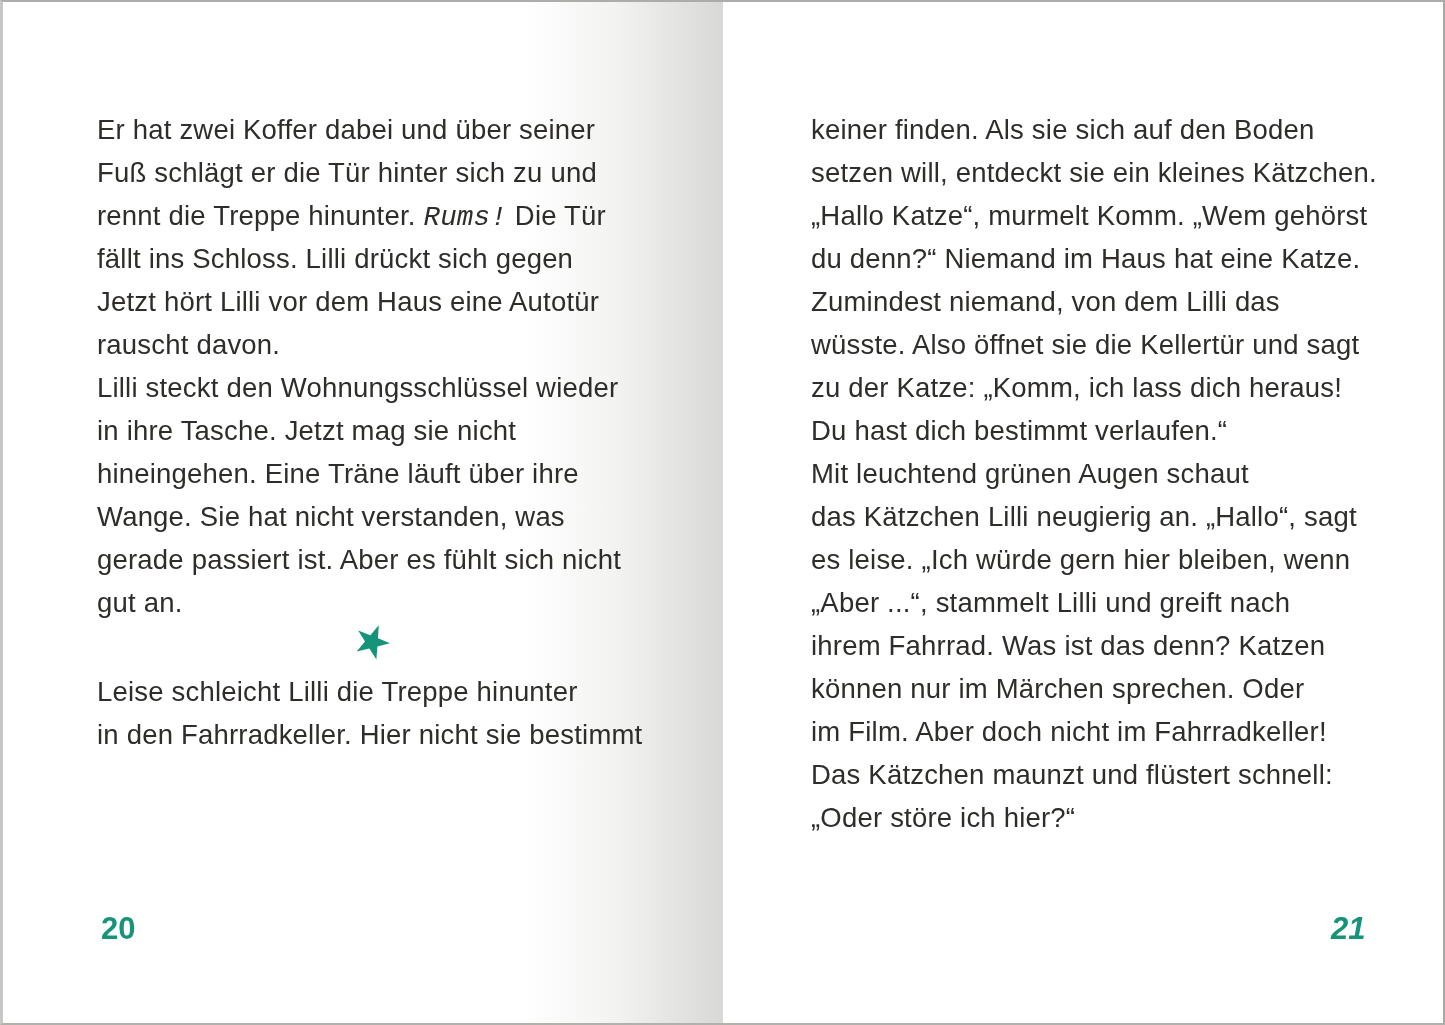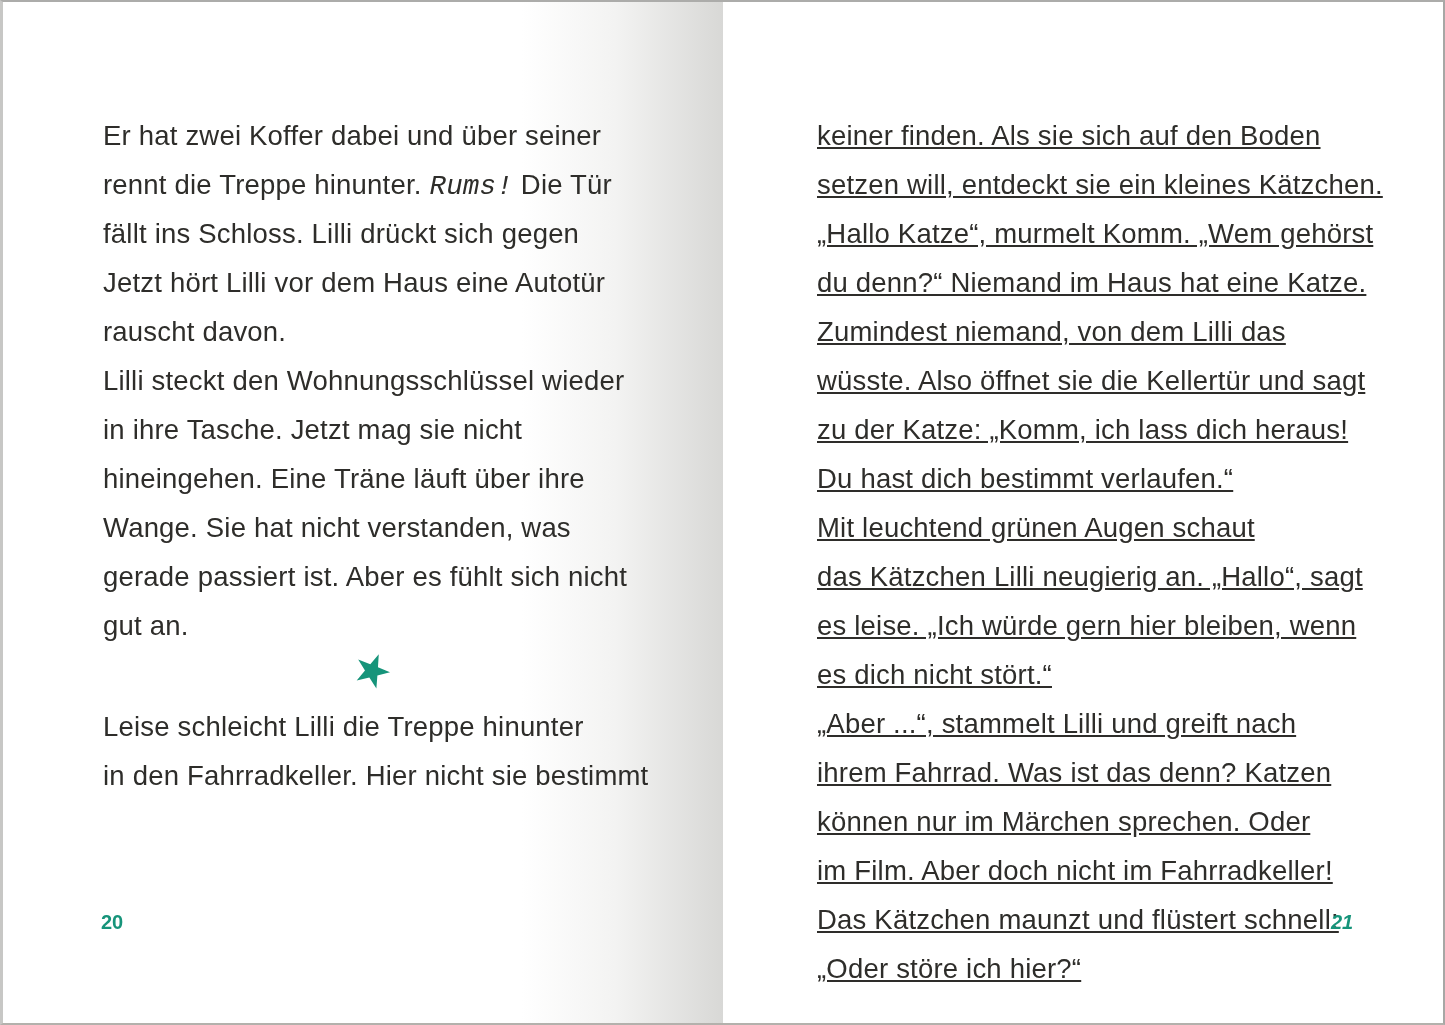--- a/index.html
+++ b/index.html
@@ -38,56 +38,57 @@
   }
   .textblock {
     position: absolute;
     top: 106px;
     font-size: 27.5px;
     line-height: 43px;
     letter-spacing: 0.2px;
     color: var(--text, #2e2d2a);
   }
   .page-left .textblock { left: 94px; width: 550px; }
-  .page-right .textblock { left: 88px; width: 580px; text-decoration: underline; }
+  .page-right .textblock { left: 88px; width: 580px; }
   .ln {
-    margin: 6px;
+    margin: 0;
     height: 43px;
     white-space: nowrap;
   }
   .italic { font-style: italic; font-family: Liberation Mono, monospace; }
   .star-row {
     height: 46px;
     display: flex;
     align-items: center;
     justify-content: center;
   }
   .star-row svg {
     display: block;
     margin-top: -10px;
   }
   .star-fill { fill: var(--accent, #16947a); }
   .pagenum {
     position: absolute;
     top: 909px;
-    font-size: 20px;
+    font-size: 31px;
     font-weight: 700;
     color: var(--accent, #16947a);
   }
   .page-left .pagenum { left: 98px; }
   .page-right .pagenum { left: 608px; font-style: italic; }
 </style>
 </head>
 <body>
 
 <div class="spread">
 
   <div class="page page-left">
     <div class="textblock">
       <p class="ln">Er hat zwei Koffer dabei und über seiner</p>
+      <p class="ln">Fuß schlägt er die Tür hinter sich zu und</p>
       <p class="ln"><span>rennt die Treppe hinunter. </span><span class="italic">Rums!</span><span> Die Tür</span></p>
       <p class="ln">fällt ins Schloss. Lilli drückt sich gegen</p>
       <p class="ln">Jetzt hört Lilli vor dem Haus eine Autotür</p>
       <p class="ln">rauscht davon.</p>
       <p class="ln">Lilli steckt den Wohnungsschlüssel wieder</p>
       <p class="ln">in ihre Tasche. Jetzt mag sie nicht</p>
       <p class="ln">hineingehen. Eine Träne läuft über ihre</p>
       <p class="ln">Wange. Sie hat nicht verstanden, was</p>
       <p class="ln">gerade passiert ist. Aber es fühlt sich nicht</p>
       <p class="ln">gut an.</p>
@@ -110,21 +111,20 @@
       <p class="ln">setzen will, entdeckt sie ein kleines Kätzchen.</p>
       <p class="ln">„Hallo Katze“, murmelt Komm. „Wem gehörst</p>
       <p class="ln">du denn?“ Niemand im Haus hat eine Katze.</p>
       <p class="ln">Zumindest niemand, von dem Lilli das</p>
       <p class="ln">wüsste. Also öffnet sie die Kellertür und sagt</p>
       <p class="ln">zu der Katze: „Komm, ich lass dich heraus!</p>
       <p class="ln">Du hast dich bestimmt verlaufen.“</p>
       <p class="ln">Mit leuchtend grünen Augen schaut</p>
       <p class="ln">das Kätzchen Lilli neugierig an. „Hallo“, sagt</p>
       <p class="ln">es leise. „Ich würde gern hier bleiben, wenn</p>
-      <p class="ln">es dich nicht stört.“</p>
       <p class="ln">„Aber ...“, stammelt Lilli und greift nach</p>
       <p class="ln">ihrem Fahrrad. Was ist das denn? Katzen</p>
       <p class="ln">können nur im Märchen sprechen. Oder</p>
       <p class="ln">im Film. Aber doch nicht im Fahrradkeller!</p>
       <p class="ln">Das Kätzchen maunzt und flüstert schnell:</p>
       <p class="ln">„Oder störe ich hier?“</p>
     </div>
     <div class="pagenum">21</div>
   </div>
 

